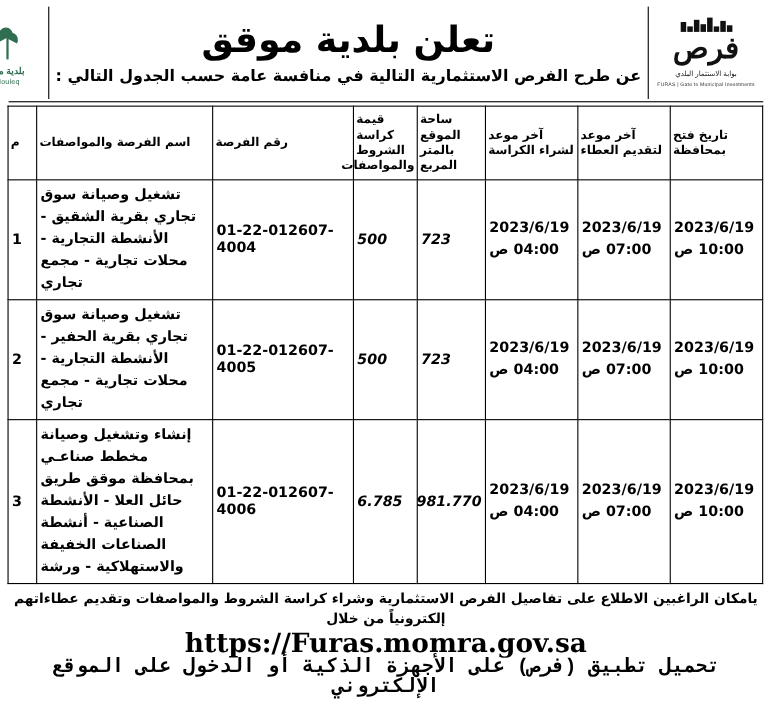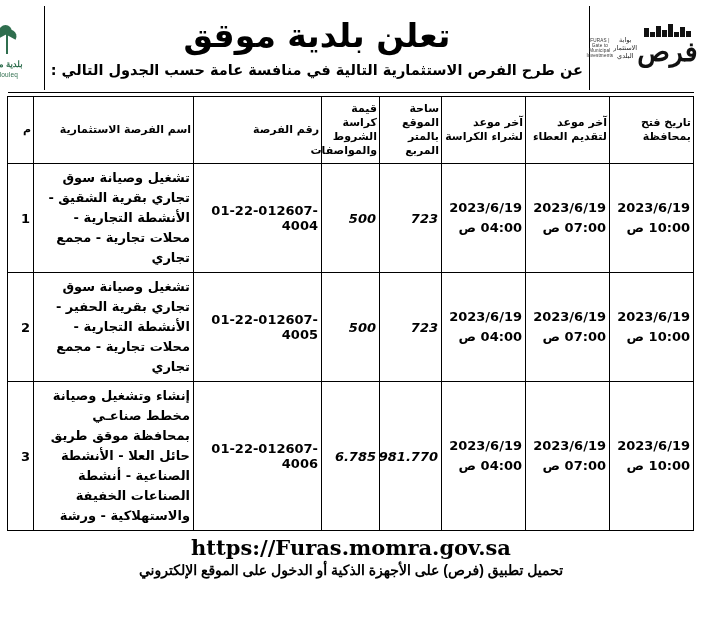--- a/index.html
+++ b/index.html
@@ -27,21 +27,21 @@
     display: flex;
     flex-direction: row;
     align-items: stretch;
     justify-content: space-between;
     height: 84px;
   }
   .logo-left {
     width: 104px;
     flex: 0 0 104px;
     display: flex;
-    flex-direction: row;
+    flex-direction: column;
     align-items: center;
     justify-content: center;
     border-left: 1px solid #000;
     padding-bottom: 2px;
   }
   .furas-mark {
     width: 92px;
     height: 48px;
     position: relative;
   }
@@ -172,21 +172,21 @@
 
   
   table.ads {
     width: 100%;
     border-collapse: collapse;
     table-layout: fixed;
     margin-top: 3px;
   }
   table.ads th, table.ads td {
     border: 1px solid #000;
-    text-align: right;
+    text-align: left;
     vertical-align: middle;
     font-family: "DejaVu Sans", sans-serif;
   }
   table.ads th {
     font-size: 11px;
     font-weight: bold;
     line-height: 14px;
     padding: 5px 2px;
     height: 50px;
   }
@@ -238,29 +238,29 @@
     text-align: center;
   }
   .footer-line {
     font-family: "DejaVu Sans", sans-serif;
     font-size: 12.5px;
     font-weight: bold;
     line-height: 18px;
   }
   .footer-url {
     font-family: "DejaVu Serif", serif;
-    font-size: 21px;
+    font-size: 24px;
     font-weight: bold;
     direction: ltr;
     line-height: 26px;
     margin-top: 1px;
   }
   .footer-note {
-    font-family: Liberation Sans, sans-serif;
-    font-size: 14px;
+    font-family: Liberation Mono, monospace;
+    font-size: 18px;
     font-weight: bold;
     line-height: 18px;
   }
 </style>
 </head>
 <body>
 
 <div class="page">
 
   <div class="header">
@@ -317,21 +317,21 @@
         <col class="c-idx">
     </colgroup>
     <thead>
       <tr>
         <th>تاريخ فتح بمحافظة</th>
         <th>آخر موعد لتقديم العطاء</th>
         <th>آخر موعد لشراء الكراسة</th>
         <th>ساحة الموقع بالمتر المربع</th>
         <th>قيمة كراسة الشروط والمواصفات</th>
         <th>رقم الفرصة</th>
-        <th>اسم الفرصة الاستثمارية</th>
+        <th>اسم الفرصة والمواصفات</th>
         <th>م</th>
       </tr>
     </thead>
     <tbody>
       <tr>
         <td class="datecell">
           <div class="dateline">2023/6/19</div>
           <div class="timeline">10:00 ص</div>
         </td>
         <td class="datecell">
@@ -383,17 +383,18 @@
         <td class="area">981.770</td>
         <td class="money">6.785</td>
         <td class="code">01-22-012607-4006</td>
         <td class="desc">إنشاء وتشغيل وصيانة مخطط صناعـي بمحافظة موقق طريق حائل العلا - الأنشطة الصناعية - أنشطة الصناعات الخفيفة والاستهلاكية - ورشة</td>
         <td class="num-ar">3</td>
       </tr>
     </tbody>
   </table>
 
   <div class="footer">
+    <div class="footer-line">يامكان الراغبين الاطلاع على تفاصيل الفرص الاستثمارية وشراء كراسة الشروط والمواصفات وتقديم عطاءاتهم إلكترونياً من خلال</div>
     <div class="footer-url">https://Furas.momra.gov.sa</div>
     <div class="footer-note">تحميل تطبيق (فرص) على الأجهزة الذكية أو الدخول على الموقع الإلكتروني</div>
   </div>
 
 </div>
 
 </body></html>

